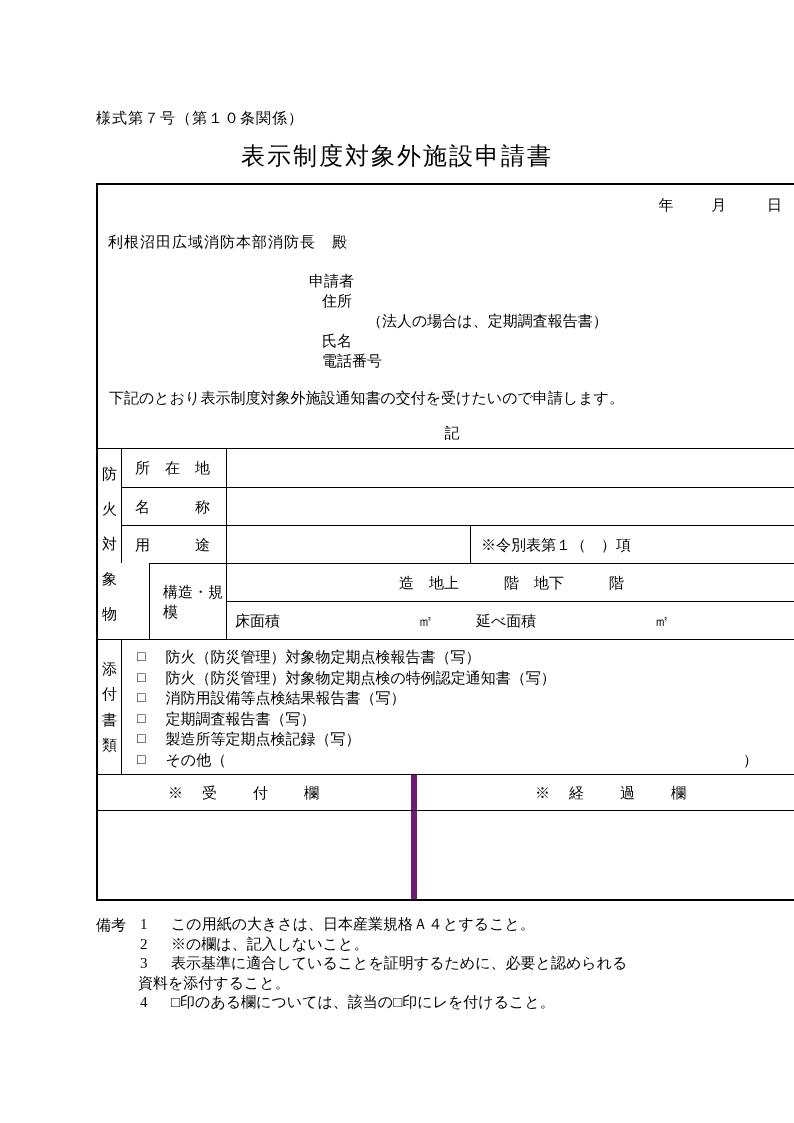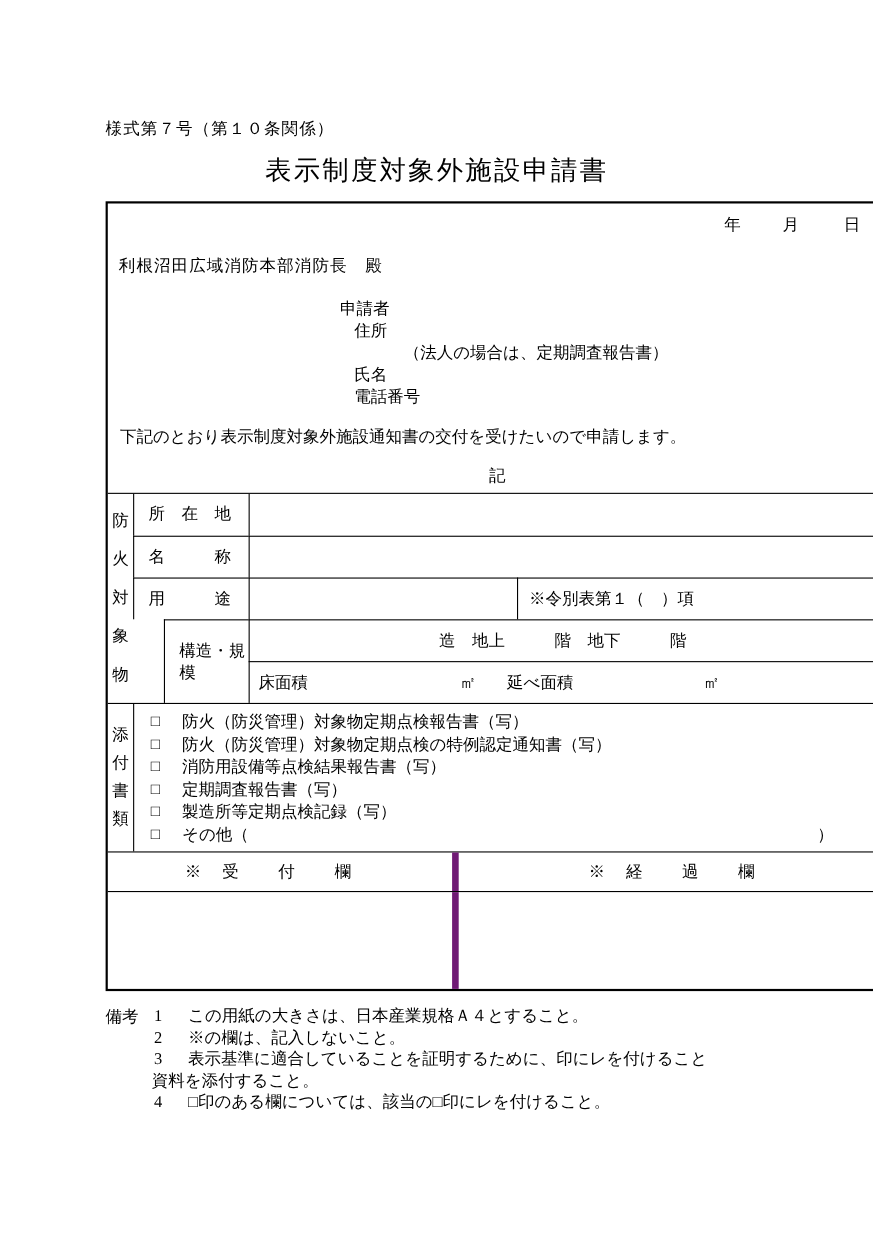--- a/index.html
+++ b/index.html
@@ -62,21 +62,21 @@
     justify-content: space-evenly; align-items: center;
   }
   .prop-side { grid-row: 1 / 6; grid-column: 1; }
   .lbl { padding-left: 13px; }
   .span2 { grid-column: 3 / 5; }
   .kozo { grid-row: 4 / 6; grid-column: 2; margin-left: 28px; }
   .use-note { padding-left: 10px; }
   .line1 { padding-left: 172px; }
   .line2 { padding-left: 8px; }
   .line2 .u1 { margin-left: 138px; }
-  .line2 .u2 { margin-left: 28px; }
+  .line2 .u2 { margin-left: 43px; }
   .line2 .u3 { margin-left: 118px; }
   
   .attach-row { display: flex; border-top: 1px solid #000; height: 135px; }
   .attach-side { width: 23px; padding: 14px 0; }
   .attach-content { flex: 1; border-left: 1px solid #000; padding: 7px 0 0 15px; }
   .chk-row { display: flex; align-items: center; line-height: 20.5px; }
   .chk { margin-right: 20px; font-size: 14px; }
   .close-paren { margin-left: auto; margin-right: 48px; }
   
   .office-head { display: flex; border-top: 1px solid #000; height: 36px; }
@@ -209,21 +209,21 @@
         <span class="note-num">1</span>
         <span class="note-text">この用紙の大きさは、日本産業規格Ａ４とすること。</span>
       </div>
       <div class="note-item">
         <span class="note-num">2</span>
         <span class="note-text">※の欄は、記入しないこと。</span>
       </div>
       <div class="note-item">
         <span class="note-num">3</span>
         <span class="note-text">
-          <span>表示基準に適合していることを証明するために、印にレを付けること</span>
+          <span>表示基準に適合していることを証明するために、必要と認められる</span>
           <span class="note-cont">資料を添付すること。</span>
         </span>
       </div>
       <div class="note-item">
         <span class="note-num">4</span>
         <span class="note-text">□印のある欄については、該当の□印にレを付けること。</span>
       </div>
     </div>
   </div>
 

